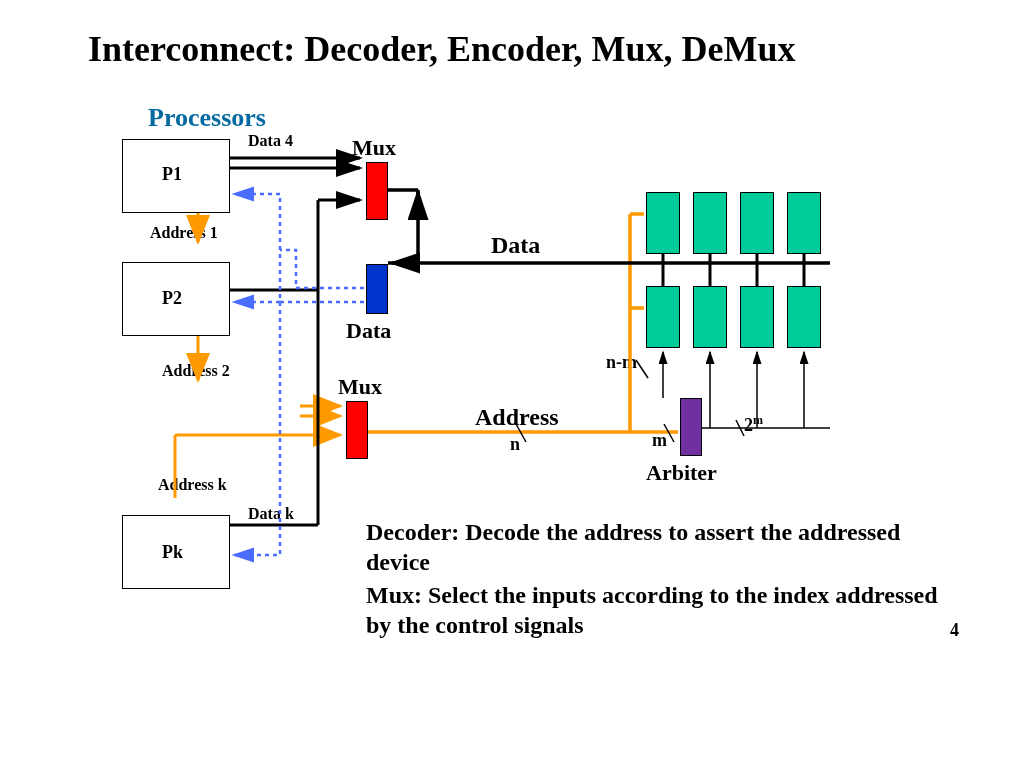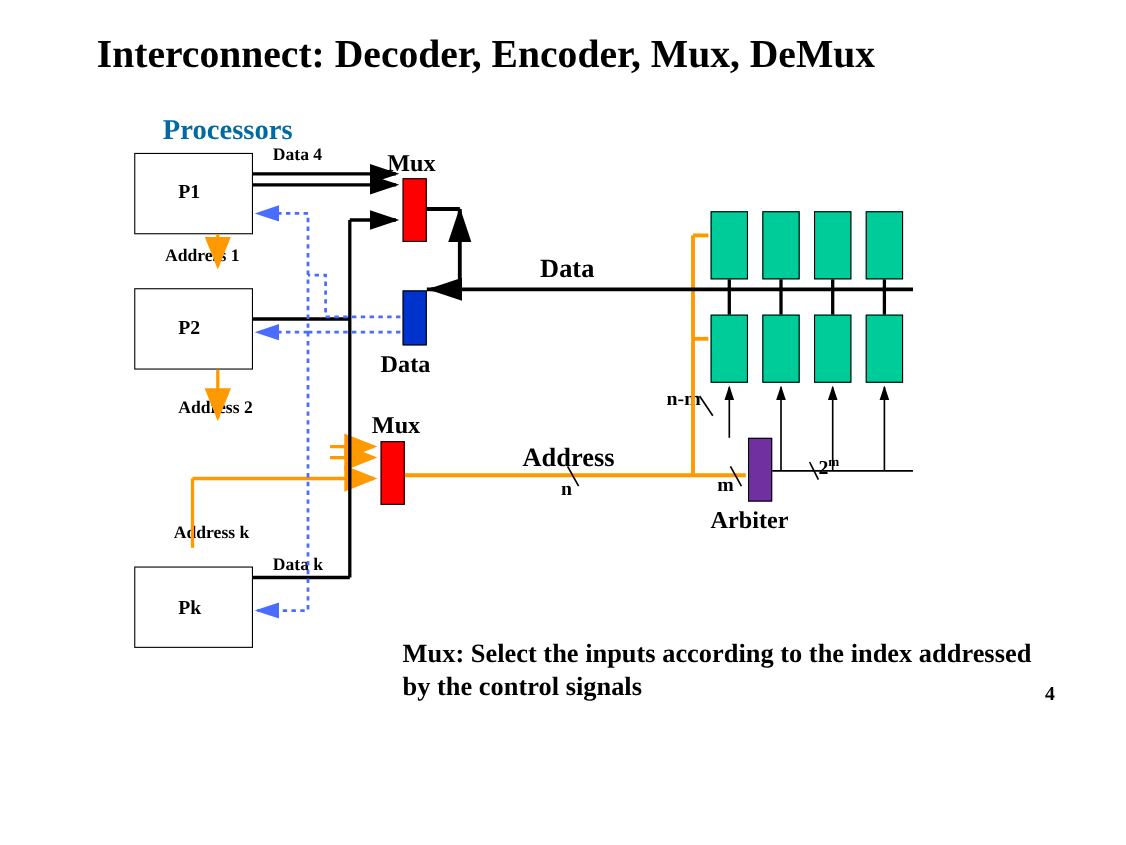--- a/index.html
+++ b/index.html
@@ -143,20 +143,21 @@
   <div class="membank" style="left:646px; top:192px; width:34px; height:62px;"></div>
   <div class="membank" style="left:693px; top:192px; width:34px; height:62px;"></div>
   <div class="membank" style="left:740px; top:192px; width:34px; height:62px;"></div>
   <div class="membank" style="left:787px; top:192px; width:34px; height:62px;"></div>
 
   <div class="membank" style="left:646px; top:286px; width:34px; height:62px;"></div>
   <div class="membank" style="left:693px; top:286px; width:34px; height:62px;"></div>
   <div class="membank" style="left:740px; top:286px; width:34px; height:62px;"></div>
   <div class="membank" style="left:787px; top:286px; width:34px; height:62px;"></div>
 
+  <div class="body-text" style="left:366px; top:517px;">Decoder: Decode the address to assert the addressed device</div>
   <div class="body-text" style="left:366px; top:580px;">Mux: Select the inputs according to the index addressed by the control signals</div>
 
   <div class="pagenum" style="left:950px; top:620px;">4</div>
 
   <svg width="1024" height="768">
     <defs>
       <marker id="arr-black" markerWidth="10" markerHeight="10" refX="8" refY="3" orient="auto">
         <path d="M0,0 L9,3 L0,6 Z" fill="#000"></path>
       </marker>
       <marker id="arr-orange" markerWidth="12" markerHeight="12" refX="9" refY="4" orient="auto">

